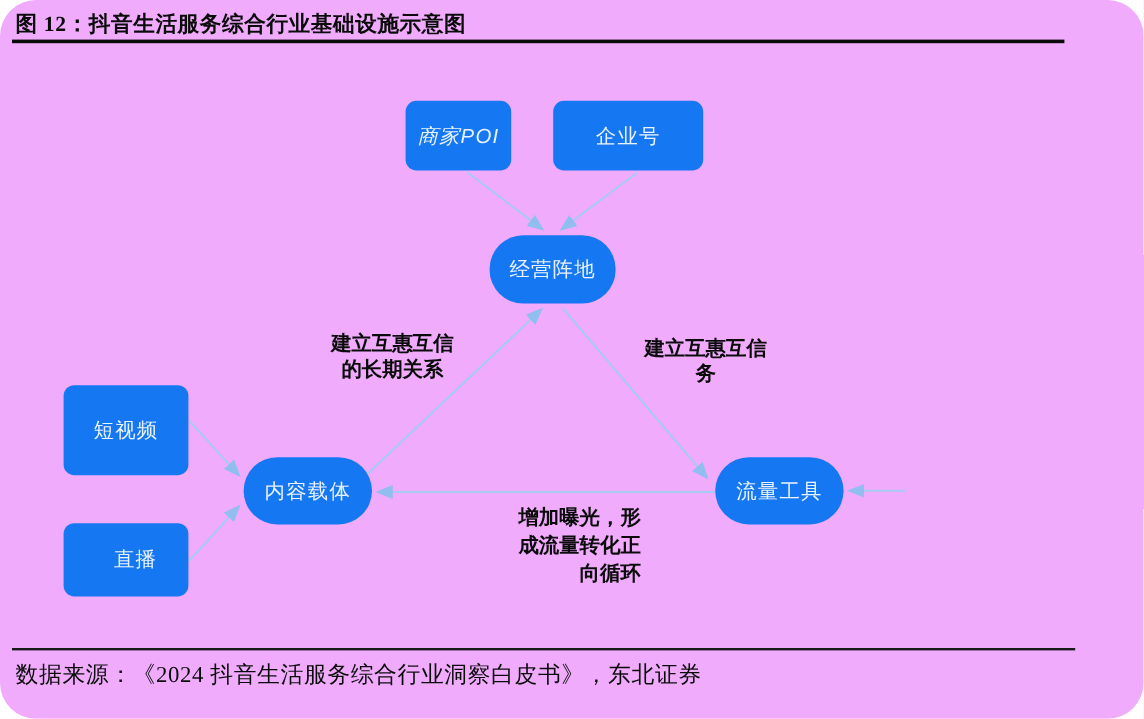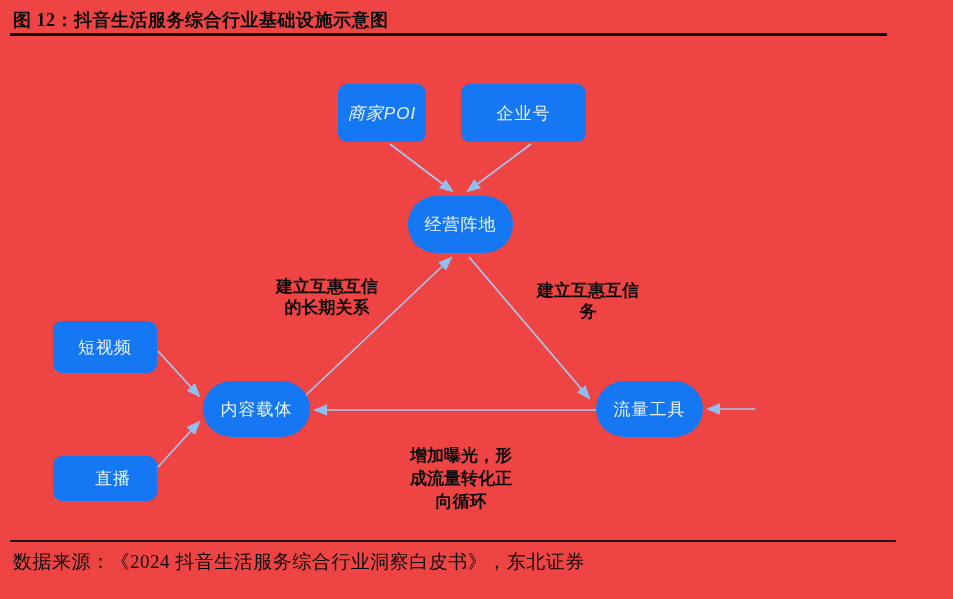--- a/index.html
+++ b/index.html
@@ -7,23 +7,24 @@
     --node-text:#E9F3FF;
     --arrow:#A6CBF2;
     --arrow-head:#8FBEEF;
     --ink:#0B0B0B;
     --rule:#1A1A1A;
   }
   html,body{margin:0;padding:0;background:#ffffff;}
   .page{
     position:relative;
     width:953px;height:599px;
-    background:#ef4444;
+    background:#f0abfc;
     overflow:hidden;
     font-family:"Liberation Sans","DejaVu Sans",sans-serif;
+    border-radius:30px;
   }
   .fig-title{
     position:absolute;left:13px;top:8px;
     font-family:"Liberation Serif","DejaVu Serif",serif;
     font-weight:bold;font-size:18px;color:var(--ink);
     letter-spacing:0.5px;white-space:nowrap;
   }
   .title-rule{
     position:absolute;left:10px;top:33px;width:877px;height:3px;
     background:var(--ink);
@@ -36,34 +37,34 @@
     color:var(--node-text);
     display:flex;align-items:center;justify-content:center;
     font-size:17px;letter-spacing:1px;
     box-sizing:border-box;
   }
   .rect{border-radius:9px;}
   .pill{border-radius:28px;}
   #n-merchant-poi{left:338px;top:84px;width:88px;height:58px;font-style:italic;}
   #n-enterprise  {left:461px;top:84px;width:125px;height:58px;}
   #n-operating   {left:408px;top:196px;width:105px;height:57px;}
-  #n-short-video {left:53px;top:321px;width:104px;height:52px;}
-  #n-live        {left:53px;top:456px;width:104px;height:45px;padding-left:16px;}
+  #n-short-video {left:53px;top:321px;width:104px;height:75px;}
+  #n-live        {left:53px;top:436px;width:104px;height:61px;padding-left:16px;}
   #n-content     {left:203px;top:381px;width:107px;height:56px;}
   #n-traffic     {left:596px;top:381px;width:107px;height:56px;}
   #n-ads         {left:755px;top:378px;width:107px;height:62px;}
   .ann{
     position:absolute;
     font-weight:bold;font-size:17px;color:var(--ink);
     text-align:center;line-height:21px;
     white-space:pre-line;
   }
   #ann-trust   {left:247px;top:276px;width:160px;}
   #ann-display {left:513px;top:280px;width:150px;}
-  #ann-exposure{left:388px;top:444px;width:146px;line-height:23px;}
+  #ann-exposure{left:388px;top:420px;width:146px;line-height:23px;text-align:right;}
   .source-rule{
     position:absolute;left:10px;top:540px;width:886px;height:2px;
     background:var(--rule);
   }
   .source{
     position:absolute;left:13px;top:549px;
     font-family:"Liberation Serif","DejaVu Serif",serif;
     font-size:19px;color:var(--ink);
     letter-spacing:0.5px;white-space:nowrap;
   }

